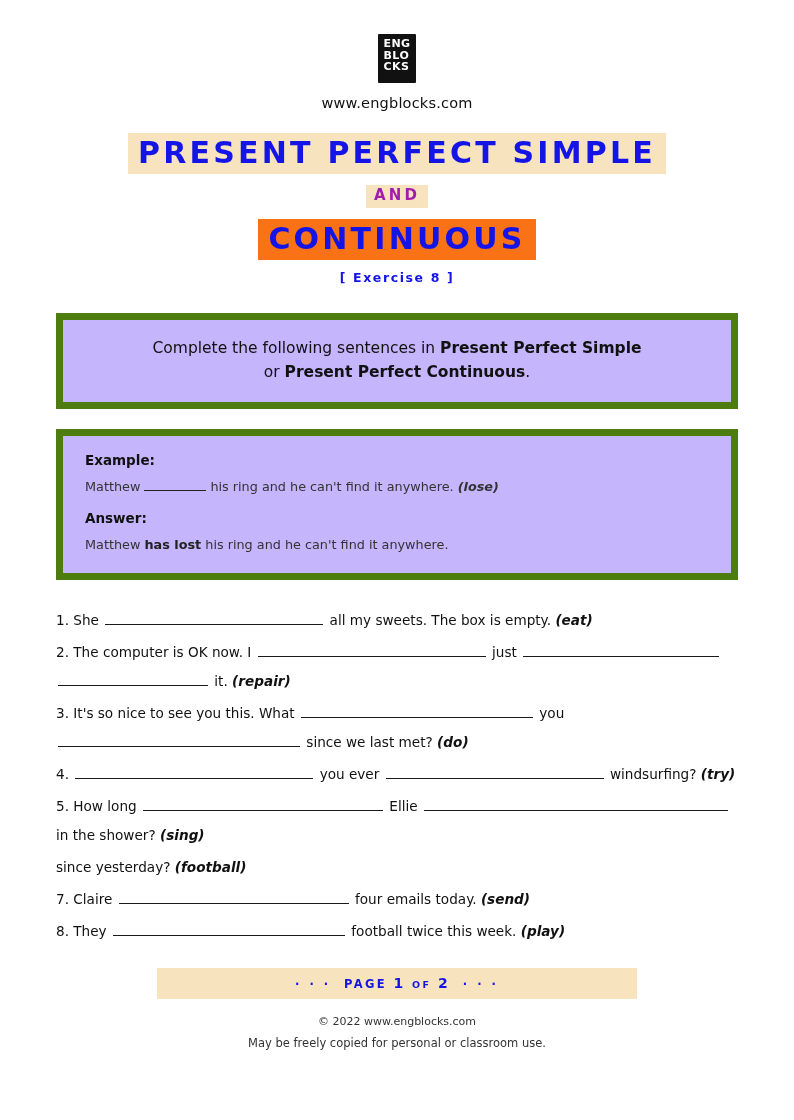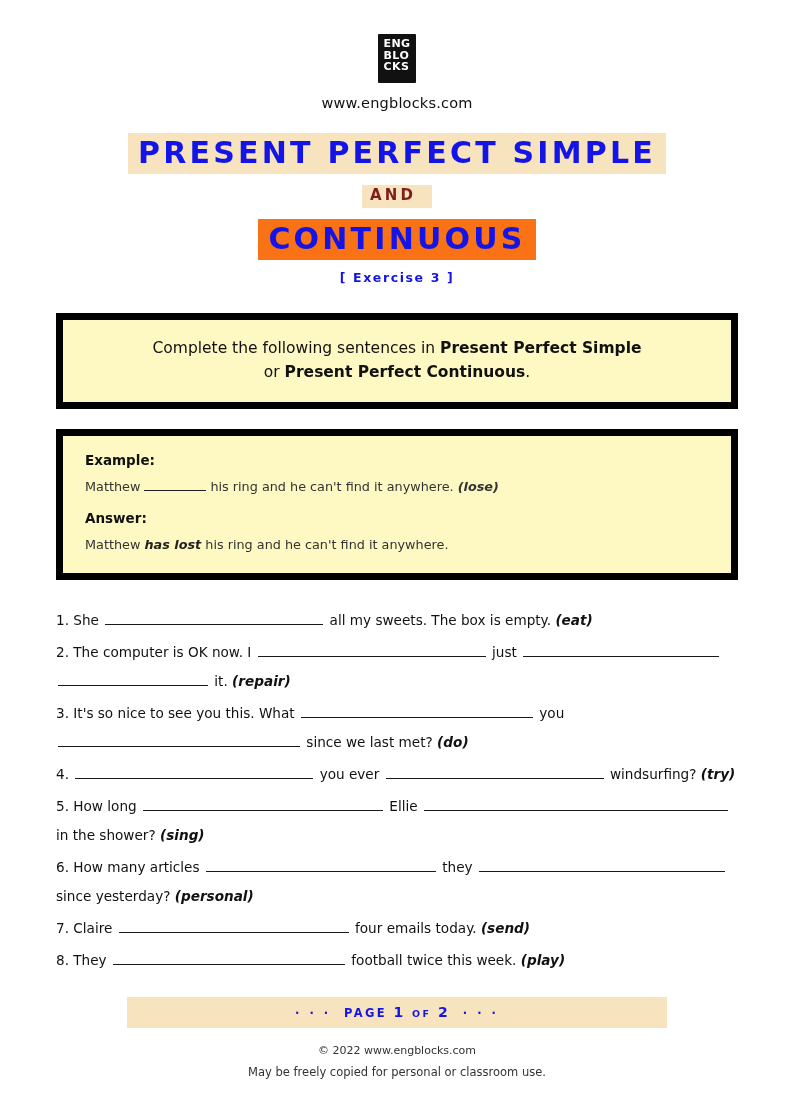--- a/index.html
+++ b/index.html
@@ -60,25 +60,25 @@
     color: #1414e6;
     font-weight: bold;
     font-size: 30px;
     letter-spacing: 3.2px;
     padding: 4px 10px 6px 10px;
     line-height: 1.05;
   }
   .title-and {
     display: inline-block;
     background: #f7e3bd;
-    color: #7f1d1d;
+    color: #a21caf;
     font-weight: bold;
     font-size: 15px;
     letter-spacing: 3.2px;
-    padding: 3px 16px 4px 8px;
+    padding: 3px 8px 4px 8px;
     margin-top: 11px;
     line-height: 1.05;
   }
   .title-cont {
     display: inline-block;
     background: #f97316;
     color: #1414e6;
     font-weight: bold;
     font-size: 30px;
     letter-spacing: 3.2px;
@@ -89,22 +89,22 @@
   .exercise-label {
     margin-top: 10px;
     color: #1414e6;
     font-weight: bold;
     font-size: 12.5px;
     letter-spacing: 1.6px;
   }
 
   
   .box {
-    border: 7px solid #000000;
-    background: #fef9c3;
+    border: 7px solid #4d7c0f;
+    background: #c4b5fd;
     box-sizing: border-box;
   }
   .instruction-box {
     margin-top: 28px;
     padding: 16px 20px 18px 20px;
     text-align: center;
     font-size: 15.5px;
     line-height: 1.55;
     color: #111111;
   }
@@ -131,21 +131,21 @@
   .ex-line:last-child { margin-bottom: 0; }
   .ex-line i { font-style: italic; font-weight: bold; }
   .ex-blank {
     display: inline-block;
     width: 62px;
     border-bottom: 1.5px solid #222222;
     height: 12px;
     margin: 0 4px;
     vertical-align: baseline;
   }
-  .ex-answer { font-style: italic; font-weight: bold; color: #222222; margin-top: 12px; }
+  .ex-answer { font-weight: bold; color: #222222; margin-top: 12px; }
 
   
   .questions {
     margin-top: 30px;
     font-size: 13.6px;
     color: #111111;
     line-height: 1.55;
   }
   .q {
     margin-bottom: 11px;
@@ -160,21 +160,21 @@
     border-bottom: 1.4px solid #1a1a1a;
     height: 13px;
     vertical-align: baseline;
     margin: 0 2px;
   }
   .cue { font-style: italic; font-weight: bold; }
 
   
   .page-banner {
     margin: 26px auto 0 auto;
-    width: 540px;
+    width: 480px;
     background: #f7e3bd;
     text-align: center;
     padding: 7px 0 8px 0;
     font-size: 11.5px;
     letter-spacing: 2.4px;
     color: #1414e6;
     font-weight: bold;
   }
   .page-banner .dots { color: #1414e6; letter-spacing: 3px; }
   .page-banner .of { font-size: 9.5px; }
@@ -203,21 +203,21 @@
       <div>BLO</div>
       <div>CKS</div>
     </div>
     <div class="site-url">www.engblocks.com</div>
   </div>
 
   <div class="title-block">
     <div><span class="title-main">PRESENT PERFECT SIMPLE</span></div>
     <div><span class="title-and">AND</span></div>
     <div><span class="title-cont">CONTINUOUS</span></div>
-    <div class="exercise-label">[ Exercise 3 ]</div>
+    <div class="exercise-label">[ Exercise 8 ]</div>
   </div>
 
   <div class="box instruction-box">
     <span>Complete the following sentences in </span><b>Present Perfect Simple</b><br>
     <span>or </span><b>Present Perfect Continuous</b><span>.</span>
   </div>
 
   <div class="box example-box">
     <div class="ex-head">Example:</div>
     <div class="ex-line">
@@ -245,22 +245,21 @@
         <div class="q-line"><span class="blank" style="width: 242px;"></span> <span>since we last met?</span> <span class="cue">(do)</span> </div>
       </div>
       <div class="q">
         <div class="q-line"><span class="num">4.</span> <span class="blank" style="width: 238px;"></span> <span>you ever</span> <span class="blank" style="width: 218px;"></span> <span>windsurfing?</span> <span class="cue">(try)</span> </div>
       </div>
       <div class="q">
         <div class="q-line"><span class="num">5.</span> <span>How long</span> <span class="blank" style="width: 240px;"></span> <span>Ellie</span> <span class="blank" style="width: 304px;"></span> </div>
         <div class="q-line"><span>in the shower?</span> <span class="cue">(sing)</span> </div>
       </div>
       <div class="q">
-        <div class="q-line"><span class="num">6.</span> <span>How many articles</span> <span class="blank" style="width: 230px;"></span> <span>they</span> <span class="blank" style="width: 246px;"></span> </div>
-        <div class="q-line"><span>since yesterday?</span> <span class="cue">(personal)</span> </div>
+        <div class="q-line"><span>since yesterday?</span> <span class="cue">(football)</span> </div>
       </div>
       <div class="q">
         <div class="q-line"><span class="num">7.</span> <span>Claire</span> <span class="blank" style="width: 230px;"></span> <span>four emails today.</span> <span class="cue">(send)</span> </div>
       </div>
       <div class="q">
         <div class="q-line"><span class="num">8.</span> <span>They</span> <span class="blank" style="width: 232px;"></span> <span>football twice this week.</span> <span class="cue">(play)</span> </div>
       </div>
     </div>
 
   <div class="page-banner">

